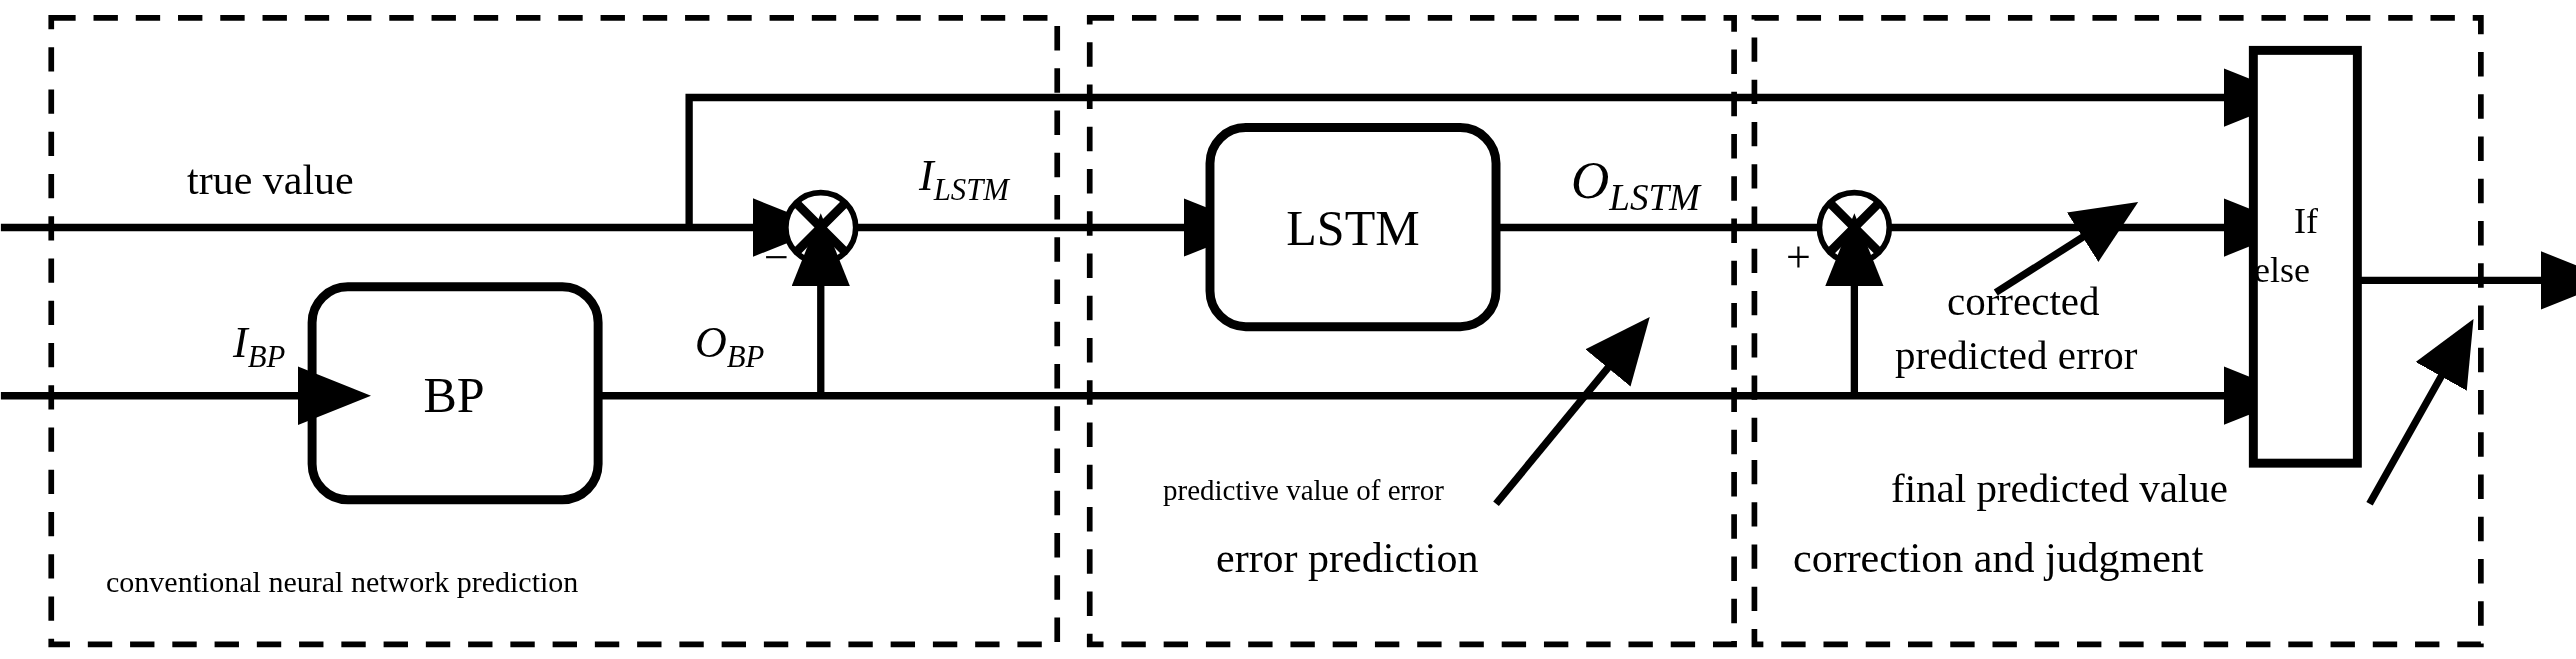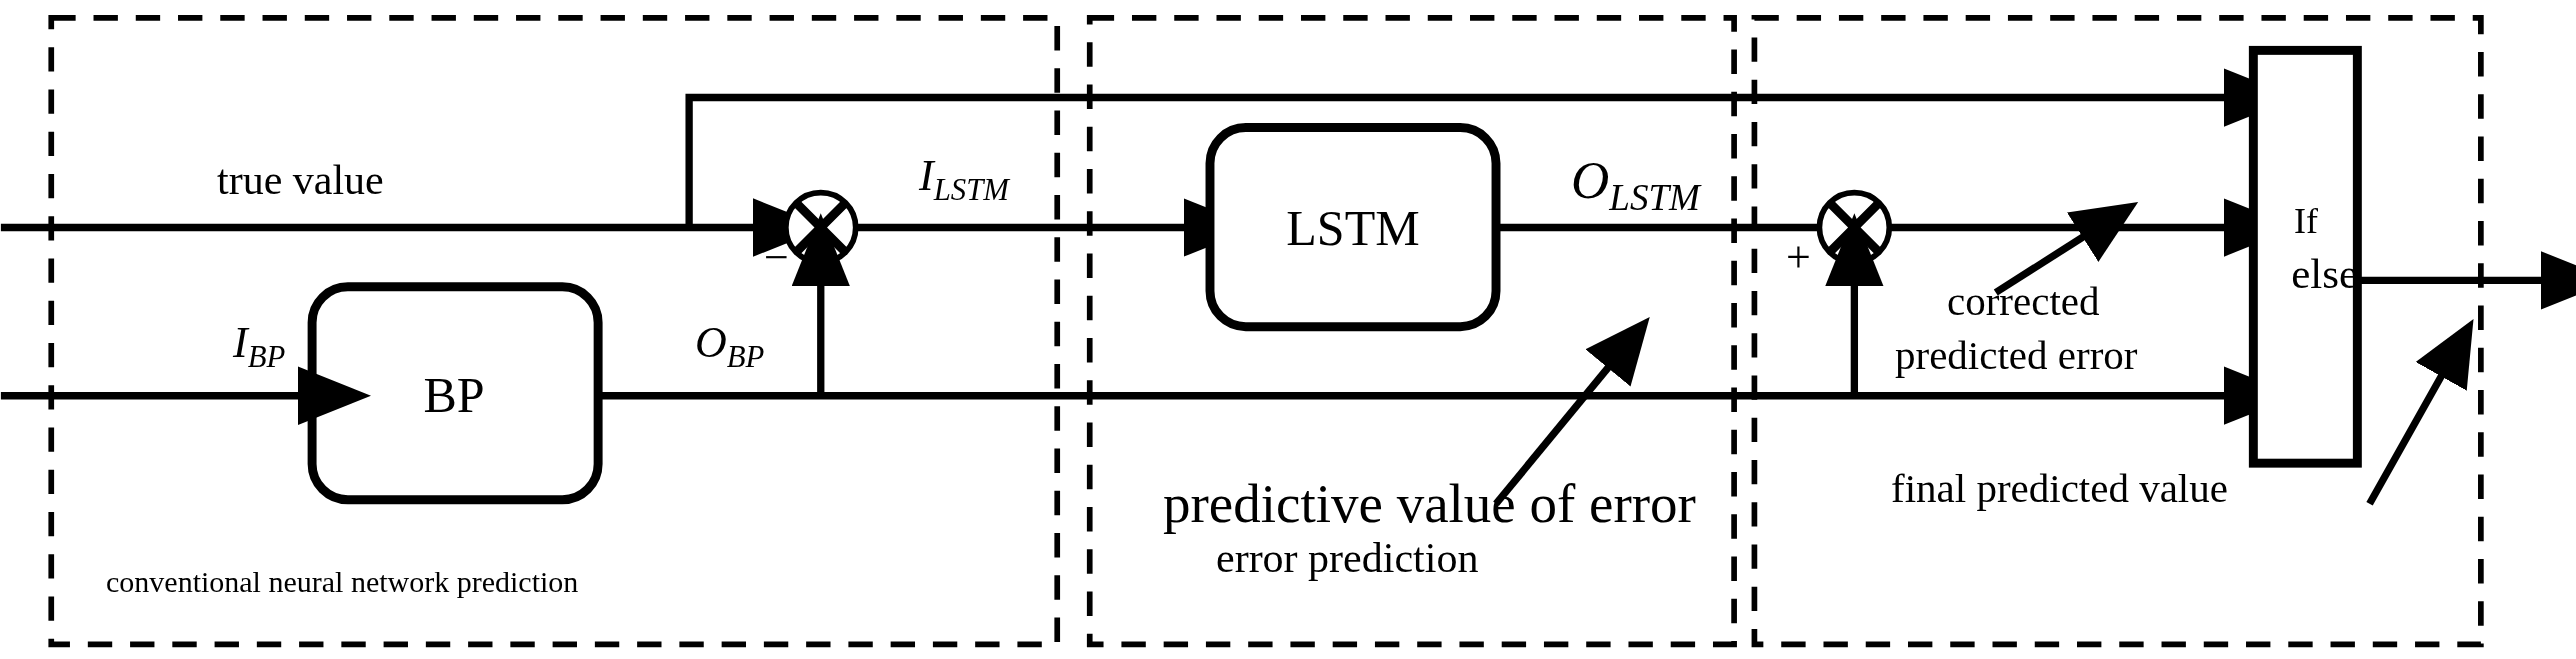--- a/index.html
+++ b/index.html
@@ -66,23 +66,23 @@
     <path d="M2455,360 L2565,290" fill="none" stroke="#000" stroke-width="9" marker-end="url(#ah)"></path>
 
     <path d="M2915,620 L3005,460" fill="none" stroke="#000" stroke-width="9" marker-end="url(#ah)"></path>
   </svg>
 
   <div class="lbl" style="left:311px;top:370px;width:286px;text-align:center;font-size:50px;">BP</div>
 
   <div class="lbl" style="left:1210px;top:203px;width:286px;text-align:center;font-size:50px;">LSTM</div>
 
   <div class="lbl" style="left:2254px;top:203px;width:104px;text-align:center;font-size:36px;">If</div>
-  <div class="lbl" style="left:2254px;top:252px;width:104px;text-align:right;font-size:43px;">else</div>
+  <div class="lbl" style="left:2254px;top:252px;width:104px;text-align:left;font-size:36px;">else</div>
 
-  <div class="lbl" style="left:187px;top:159px;font-size:42px;margin-left:30px;">true value</div>
+  <div class="lbl" style="left:187px;top:159px;font-size:42px;">true value</div>
 
   <div class="lbl" style="left:194px;top:321px;font-size:44px;margin-left:39px;">
     <span class="sym">I</span><span class="sub">BP</span>
   </div>
 
   <div class="lbl" style="left:695px;top:321px;font-size:44px;">
     <span class="sym">O</span><span class="sub">BP</span>
   </div>
 
   <div class="lbl" style="left:919px;top:154px;font-size:44px;">
@@ -90,26 +90,27 @@
   </div>
 
   <div class="lbl" style="left:1565px;top:154px;font-size:53px;margin-left:6px;">
     <span class="sym">O</span><span class="sub">LSTM</span>
   </div>
 
   <div class="lbl" style="left:764px;top:236px;font-size:44px;">−</div>
   <div class="lbl" style="left:1786px;top:236px;font-size:44px;">+</div>
 
 
-  <div class="lbl" style="left:1163px;top:476px;font-size:55px;">predictive value of error</div>
+  <div class="lbl" style="left:1163px;top:476px;font-size:29px;">predictive value of error</div>
 
   <div class="lbl" style="left:1947px;top:281px;font-size:41px;">corrected</div>
   <div class="lbl" style="left:1895px;top:335px;font-size:41px;">predicted error</div>
 
   <div class="lbl" style="left:1891px;top:468px;font-size:41px;">final predicted value</div>
 
   <div class="lbl" style="left:106px;top:567px;font-size:30px;text-align:right;">conventional neural network prediction</div>
 
   <div class="lbl" style="left:1216px;top:537px;font-size:42px;">error prediction</div>
 
+  <div class="lbl" style="left:1793px;top:537px;font-size:42px;">correction and judgment</div>
 
 </div>
 
 
 </body></html>

